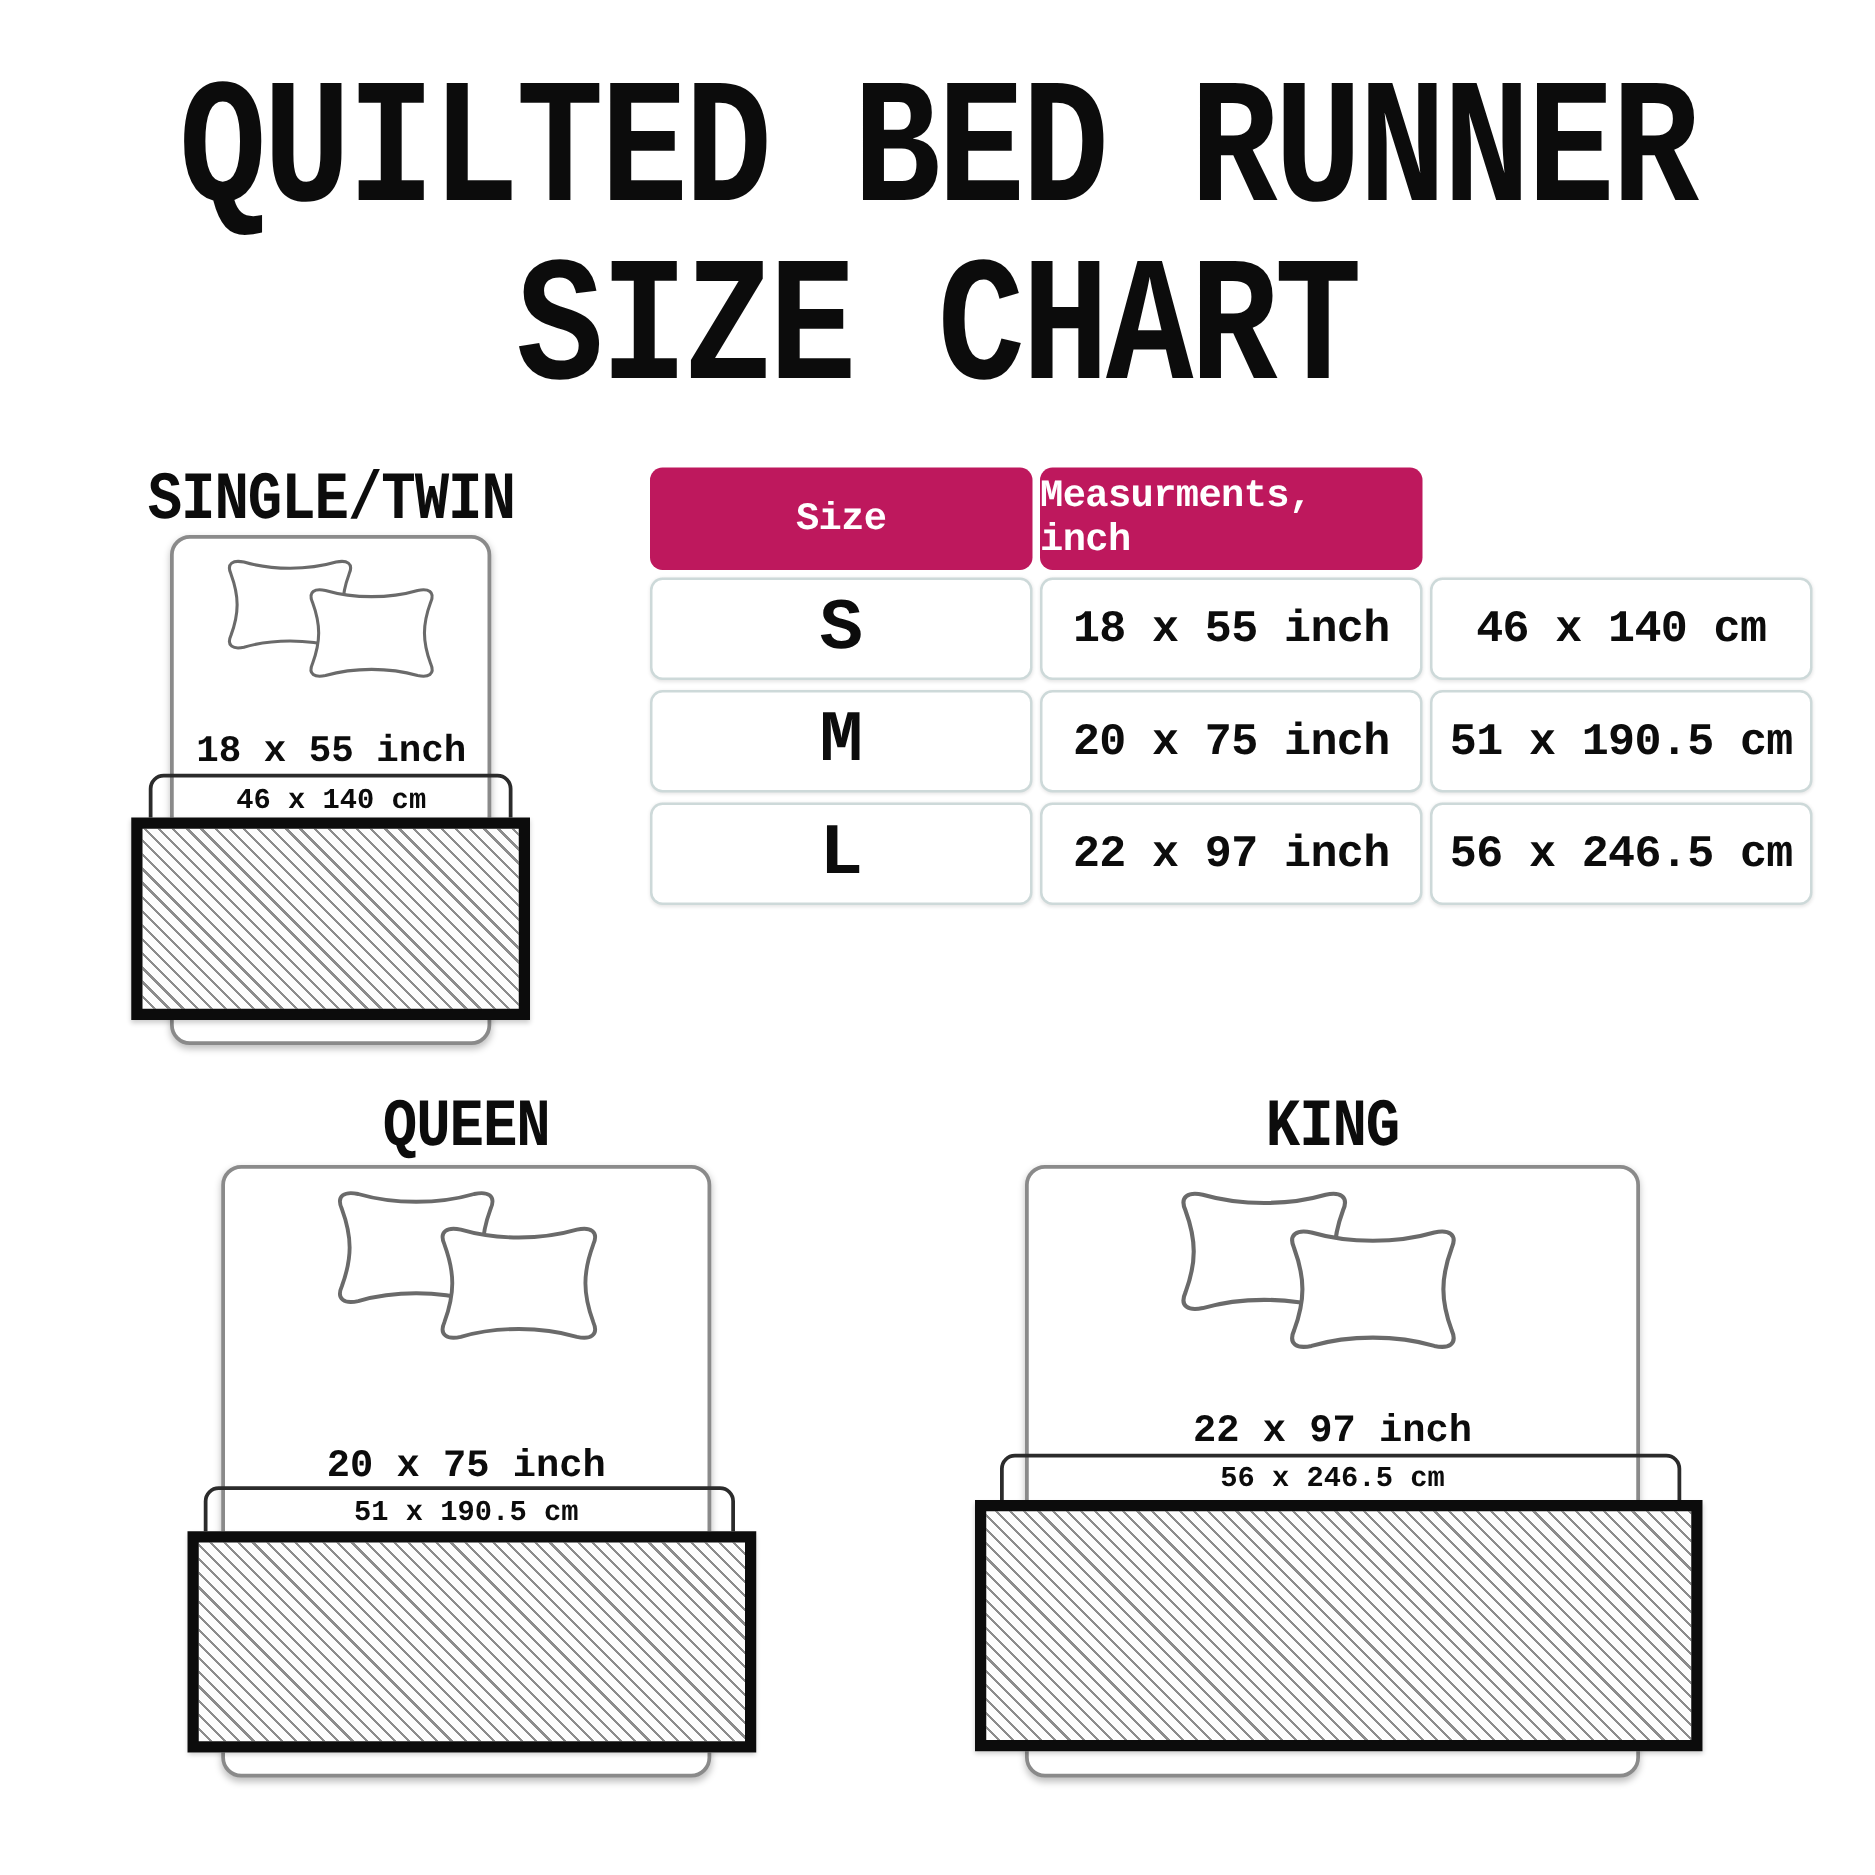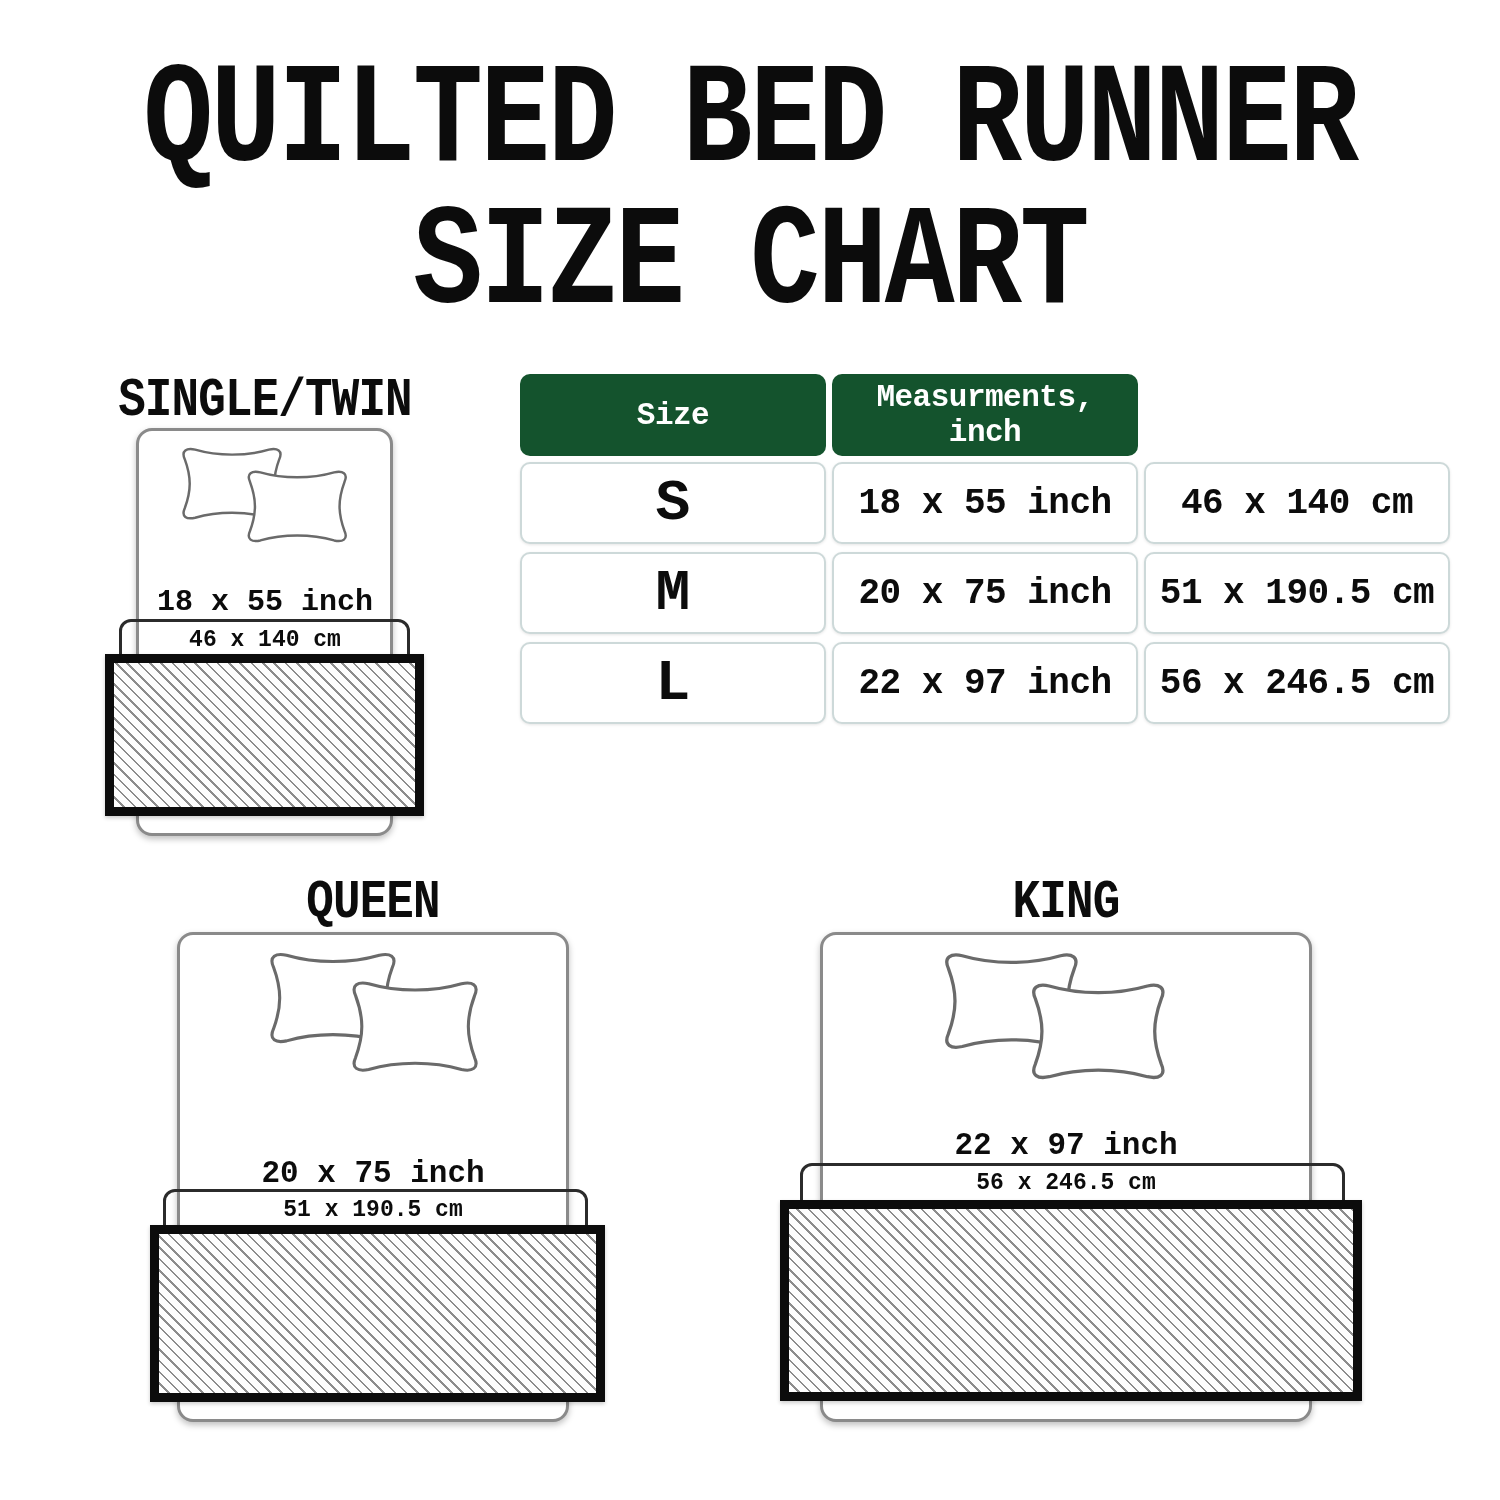--- a/index.html
+++ b/index.html
@@ -20,21 +20,21 @@
   .inch-label{position:absolute;font-weight:bold;font-size:30px;text-align:center;white-space:nowrap;}
   .cm-label{position:absolute;font-weight:bold;font-size:23px;text-align:center;white-space:nowrap;}
   .zone{position:absolute;border:3px solid #2b2b2b;border-radius:12px;background:transparent;
     box-sizing:border-box;}
   .runner{position:absolute;border:9px solid #0c0c0c;box-sizing:border-box;
     background-color:#fdfdfd;
     background-image:repeating-linear-gradient(45deg,rgba(0,0,0,0) 0 6.2px,#8c8c8c 6.2px 8px);
     box-shadow:0 2px 4px rgba(0,0,0,0.2);}
 
   
-  .th{position:absolute;width:306px;height:82px;background:#14532d;color:#ffffff;
+  .th{position:absolute;width:306px;height:82px;background:#be185d;color:#ffffff;
     border-radius:10px;display:flex;align-items:center;justify-content:center;
     font-weight:bold;font-size:31px;letter-spacing:-0.5px;box-sizing:border-box;}
   .td{position:absolute;width:306px;height:82px;background:#ffffff;border:2px solid #cdd9d9;
     border-radius:10px;display:flex;align-items:center;justify-content:center;
     font-weight:bold;box-sizing:border-box;box-shadow:0 1px 3px rgba(0,0,0,0.10);}
   .td-size{font-size:58px;}
   .td-val{font-size:36px;letter-spacing:-0.5px;}
 </style>
 </head>
 <body>
@@ -61,21 +61,21 @@
       <use href="#pillowPath" transform="translate(3,2)"></use>
       <use href="#pillowPath" transform="translate(72,26)"></use>
     </g>
   </svg>
   <div class="inch-label" style="left:115px;top:585px;width:300px;">18 x 55 inch</div>
   <div class="zone" style="left:119px;top:619px;width:291px;height:72px;"></div>
   <div class="cm-label" style="left:115px;top:627px;width:300px;">46 x 140 cm</div>
   <div class="runner" style="left:105px;top:654px;width:319px;height:162px;"></div>
 
   <div class="th" style="left:520px;top:374px;">Size</div>
-  <div class="th" style="left:832px;top:374px;text-align:center;">Measurments, inch</div>
+  <div class="th" style="left:832px;top:374px;">Measurments, inch</div>
 
   <div class="td td-size" style="left:520px;top:462px;">S</div>
   <div class="td td-val" style="left:832px;top:462px;">18 x 55 inch</div>
   <div class="td td-val" style="left:1144px;top:462px;">46 x 140 cm</div>
 
   <div class="td td-size" style="left:520px;top:552px;">M</div>
   <div class="td td-val" style="left:832px;top:552px;">20 x 75 inch</div>
   <div class="td td-val" style="left:1144px;top:552px;">51 x 190.5 cm</div>
 
   <div class="td td-size" style="left:520px;top:642px;">L</div>

